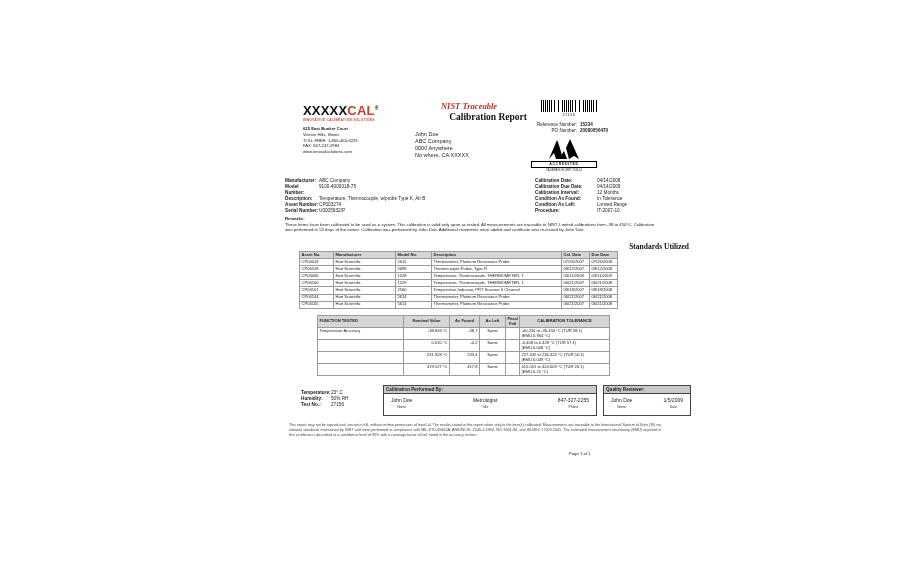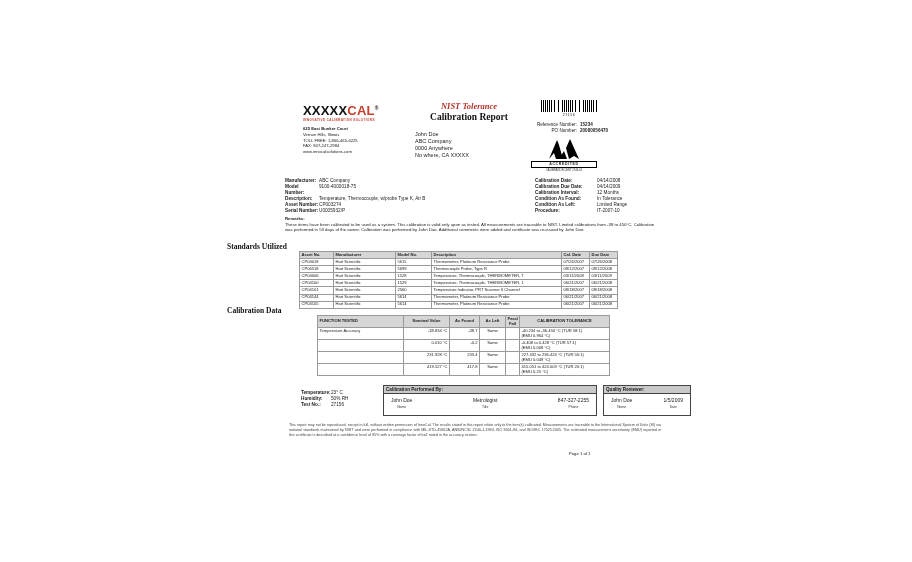--- a/index.html
+++ b/index.html
@@ -11,21 +11,21 @@
   .logo-block{position:absolute;left:76px;top:7px;width:122px;}
   .logo-text{font-size:13px;font-weight:bold;letter-spacing:.2px;line-height:12px;color:#111;}
   .logo-accent{color:#c7402d;}
   .logo-reg{font-size:5px;vertical-align:super;}
   .tagline{font-size:3px;color:#c7402d;letter-spacing:.45px;font-weight:bold;margin-top:1px;white-space:nowrap;}
   .address{margin-top:4px;font-size:4.2px;line-height:5.6px;color:#222;}
   .address div:first-child{font-weight:bold;}
 
   .title-block{position:absolute;left:184px;top:6px;width:116px;}
   .nist{font-family:"Liberation Serif",serif;font-style:italic;font-weight:bold;color:#b5342a;font-size:8.5px;text-align:center;}
-  .report-title{font-family:"Liberation Serif",serif;font-weight:bold;font-size:9.5px;text-align:center;margin-top:1px;color:#111;}
+  .report-title{font-family:"Liberation Serif",serif;font-weight:bold;font-size:9.5px;text-align:right;margin-top:1px;color:#111;}
   .customer{margin-top:9px;font-size:5.5px;line-height:7px;padding-left:4px;}
 
   .ref-block{position:absolute;left:272px;top:5px;width:172px;}
   .barcode-wrap{margin-left:42px;width:56px;text-align:center;}
   .barcode{height:12px;background:repeating-linear-gradient(90deg,#000 0px,#000 1px,#fff 1px,#fff 2px,#000 2px,#000 2.6px,#fff 2.6px,#fff 4.2px);}
   .barcode-number{font-size:3.6px;margin-top:.5px;letter-spacing:.5px;}
   .ref-rows{margin-top:5px;}
   .ref-row{display:flex;font-size:4.6px;line-height:6px;}
   .ref-label{width:78px;text-align:right;margin-right:3px;}
   .ref-value{font-weight:bold;}
@@ -41,21 +41,21 @@
   .flabel{font-weight:bold;flex-shrink:0;}
   .info-left .flabel{width:34px;}
   .info-right .flabel{width:62px;}
   .fvalue{white-space:nowrap;}
 
   
   .remarks{position:absolute;left:58px;top:121px;width:372px;font-size:4.3px;line-height:5.5px;}
   .remarks-label{font-weight:bold;}
 
   
-  .section-title{position:absolute;left:0;width:462px;text-align:left;font-family:"Liberation Serif",serif;font-weight:bold;font-size:7.5px;color:#111;}
+  .section-title{position:absolute;left:0;width:462px;text-align:right;font-family:"Liberation Serif",serif;font-weight:bold;font-size:7.5px;color:#111;}
   #std-title{top:147px;}
   #cal-title{top:211px;}
   table{border-collapse:collapse;table-layout:fixed;}
   th,td{border:.6px solid #9a9a9a;padding:.6px 1.5px;font-size:4.1px;line-height:4.9px;overflow:hidden;}
   th{background:#d6d6d6;font-weight:bold;text-align:left;white-space:pre-line;}
   .std-table{position:absolute;left:72px;top:156px;width:318px;}
   .cal-table{position:absolute;left:90px;top:220px;width:292px;}
   .cal-table th{text-align:center;}
   .cal-table th:first-child{text-align:left;}
   .cal-table td{vertical-align:top;}
@@ -90,21 +90,21 @@
     <div class="address">
         <div>625 East Bunker Court</div>
         <div>Vernon Hills, Illinois</div>
         <div>TOLL FREE: 1-866-465-6225</div>
         <div>FAX: 847-247-2984</div>
         <div>www.innocalsolutions.com</div>
       </div>
   </div>
 
   <div class="title-block">
-    <div class="nist">NIST Tolerance</div>
+    <div class="nist">NIST Traceable</div>
     <div class="report-title">Calibration Report</div>
     <div class="customer">
         <div>John Doe</div>
         <div>ABC Company</div>
         <div>0000 Anywhere</div>
         <div>No where, CA  XXXXX</div>
       </div>
   </div>
 
   <div class="ref-block">
@@ -260,21 +260,20 @@
           <td>CP04105</td>
           <td>Hart Scientific</td>
           <td>5614</td>
           <td>Thermometer, Platinum Resistance Probe</td>
           <td>06/21/2007</td>
           <td>06/21/2008</td>
         </tr>
       </tbody>
   </table>
 
-  <div class="section-title" id="cal-title">Calibration Data</div>
   <table class="cal-table">
     <colgroup>
       <col style="width:86px">
         <col style="width:46px">
         <col style="width:30px">
         <col style="width:26px">
         <col style="width:14px">
         <col style="width:90px">
     </colgroup>
     <thead>

